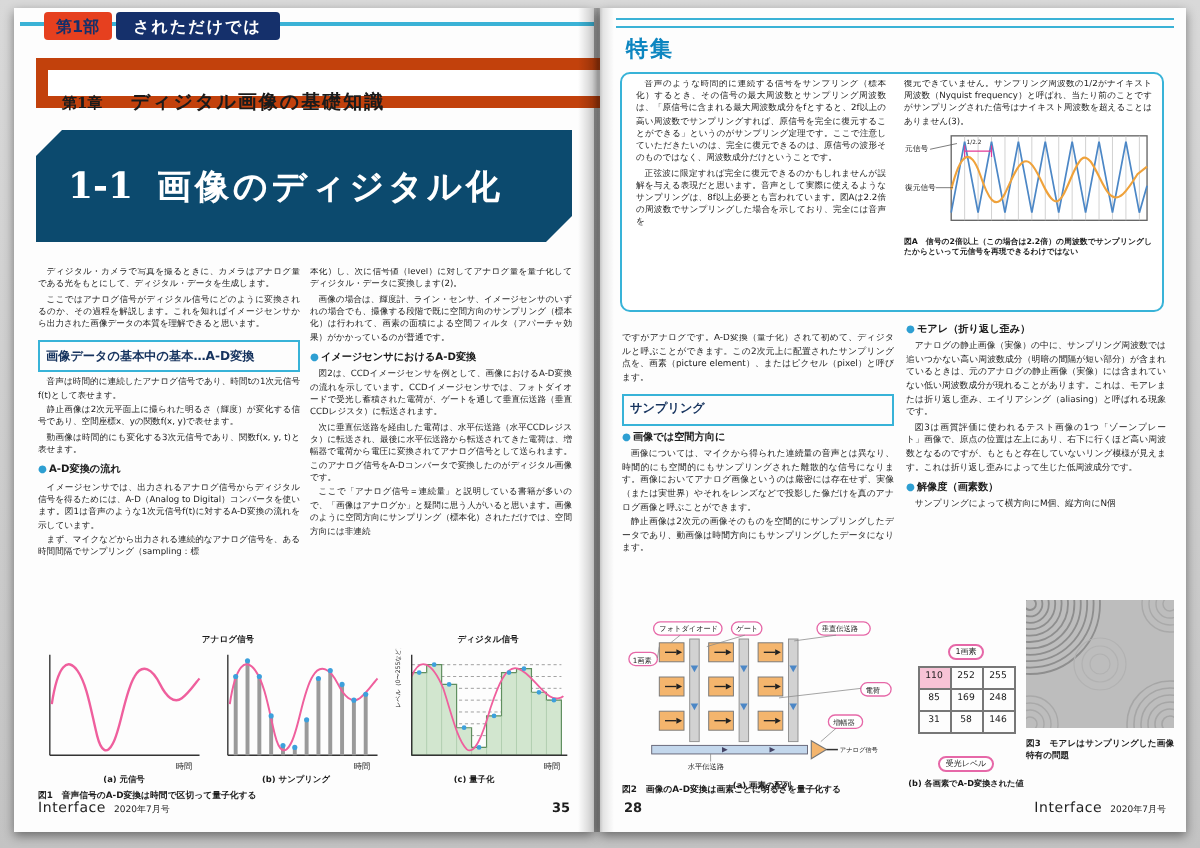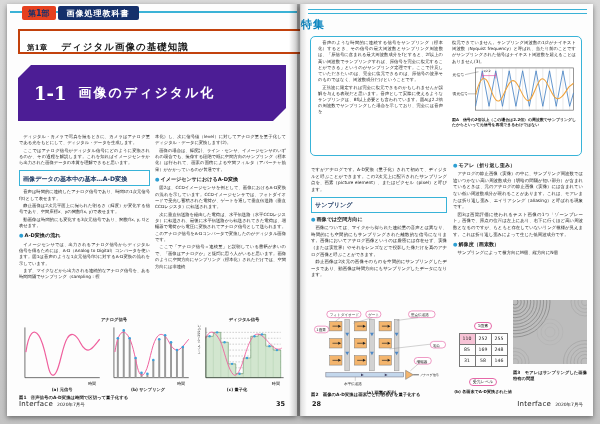--- a/index.html
+++ b/index.html
@@ -19,30 +19,30 @@
           pointer-events:none; }
 
   
   .lp-topline { position:absolute; top:7px; left:3px; right:0; height:2px; background:#3ab2d6; }
   .part-tabs { position:absolute; top:2px; left:15px; display:flex; gap:2px; z-index:2; }
   .tab-red  { background:#e6401f; color:#15306b; font-weight:bold; font-size:8px;
               padding:2px 6px 1px; border-radius:2px; }
   .tab-navy { background:#15306b; color:#fff; font-weight:bold; font-size:8px;
               padding:2px 9px 1px; border-radius:2px; letter-spacing:1px; }
   .chapter-box { position:absolute; top:25px; left:11px; width:312px; height:25px;
-                 border:2px solid #c2410c; background:#fff; padding:4px 7px; }
+                 border:6px solid #c2410c; background:#fff; padding:4px 7px; }
   .ch-no    { font-family:"DejaVu Serif","Liberation Serif",serif; font-weight:bold; font-size:7.5px; }
   .ch-title { font-family:"DejaVu Serif","Liberation Serif",serif; font-weight:bold; font-size:9.5px;
               margin-left:9px; letter-spacing:1px; }
   .ch-author{ position:absolute; right:6px; bottom:2px; font-size:4.3px; font-weight:bold; }
   .main-title { position:absolute; top:61px; left:11px; width:268px; height:56px;
-                background:#4c1d95; color:#fff; display:flex; align-items:center; padding-left:16px;
+                background:#0c4a6e; color:#fff; display:flex; align-items:center; padding-left:16px;
                 clip-path:polygon(13px 0,100% 0,100% calc(100% - 13px),calc(100% - 13px) 100%,0 100%,0 13px); }
   .mt-no    { font-family:"DejaVu Serif","Liberation Serif",serif; font-weight:bold; font-size:18px; }
-  .mt-title { font-family:"DejaVu Serif","Liberation Serif",serif; font-weight:bold; font-size:13px;
+  .mt-title { font-family:"DejaVu Serif","Liberation Serif",serif; font-weight:bold; font-size:17px;
               margin-left:12px; letter-spacing:2px; }
   .col { position:absolute; top:130px; width:131px; font-size:4.3px; line-height:1.48;
          text-align:justify; overflow:hidden; height:182px; }
   .col-a { left:12px; } .col-b { left:148px; }
   .col p { margin:0 0 1px; text-indent:4.3px; }
   .sec-box { border:1.3px solid #38b3d8; padding:2.5px 3px; font-weight:bold; font-size:6.1px;
              color:#16335e; margin:3.5px 0 3px; text-indent:0; }
   .subhead { font-size:5.1px; font-weight:bold; margin:3px 0 1.5px; }
   .blt { color:#2e9fd2; margin-right:1px; }
 
@@ -56,21 +56,21 @@
   .capA { width:86px; } .capB { width:86px; } .capC { width:92px; }
   .fig1-caption { font-size:4.4px; font-weight:bold; margin-top:3px; }
 
   .footer { position:absolute; bottom:8px; font-size:4.5px; color:#222; }
   .footer .brand { font-weight:normal; font-size:7px; letter-spacing:.3px; margin-right:4px; }
   .fl { left:12px; } .fr-num { right:12px; font-size:6.5px; font-weight:bold; bottom:8px; position:absolute; }
 
   
   .rp-rule1 { position:absolute; top:5px; left:8px; right:6px; height:1.2px; background:#3ab2d6; }
   .rp-rule2 { position:absolute; top:8.5px; left:8px; right:6px; height:1.2px; background:#3ab2d6; }
-  .rp-header { position:absolute; top:13px; left:1px; display:flex; align-items:baseline; }
+  .rp-header { position:absolute; top:13px; left:13px; display:flex; align-items:baseline; }
   .feat-tag   { color:#0d86c0; font-weight:bold; font-size:11px; letter-spacing:1px; }
   .feat-title { color:#131f45; font-weight:bold; font-size:12.5px; margin-left:11px; letter-spacing:.5px; }
 
   .column-box { position:absolute; top:32px; left:10px; width:272px; height:120px;
                 border:1.5px solid #38b3d8; border-radius:5px; background:#fff; }
   .cb-head { display:flex; align-items:center; padding:2.5px 5px 2px; border-bottom:1px solid #8fd4e9; }
   .cb-tag { background:#ee7030; color:#fff; font-size:5.3px; font-weight:bold; padding:1px 4px;
             border-radius:2.5px; }
   .cb-title { font-size:6.8px; font-weight:bold; color:#14264f; margin-left:5px; }
   .cb-author { margin-left:auto; font-size:4.4px; font-weight:bold; }
@@ -105,21 +105,21 @@
 </style>
 </head>
 <body>
 
 <div style="position:relative;width:600px;height:424px;">
 
   <div class="page pl">
     <div class="lp-topline"></div>
     <div class="part-tabs">
       <span class="tab-red">第1部</span>
-      <span class="tab-navy">画像処理教科書</span>
+      <span class="tab-navy">されただけでは</span>
     </div>
 
     <div class="chapter-box">
       <span class="ch-no">第1章</span>
       <span class="ch-title">ディジタル画像の基礎知識</span>
       <span class="ch-author">奥村明弘</span>
     </div>
 
     <div class="main-title">
       <span class="mt-no">1-1</span>

